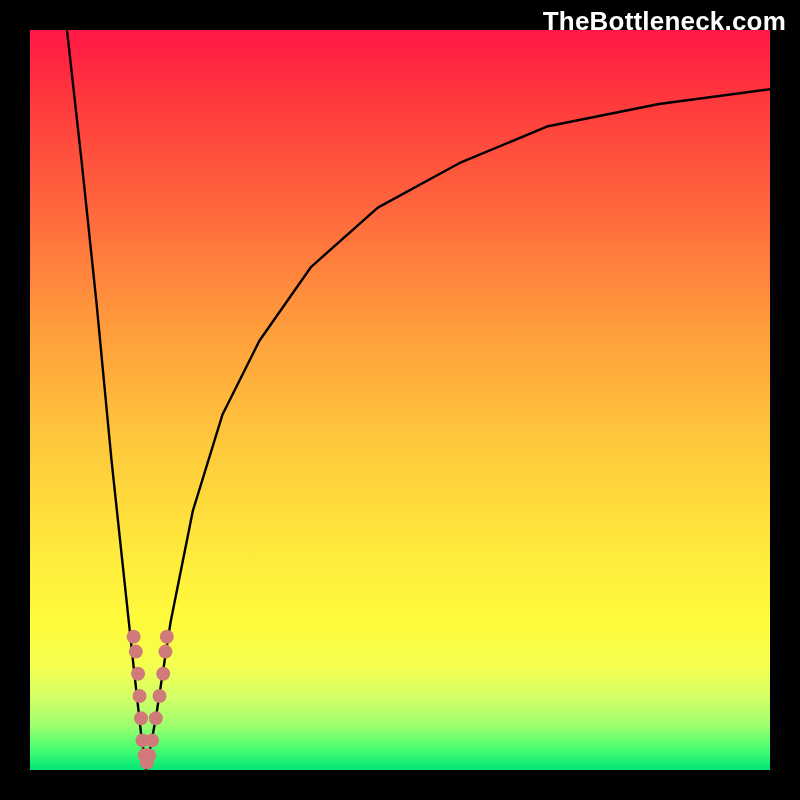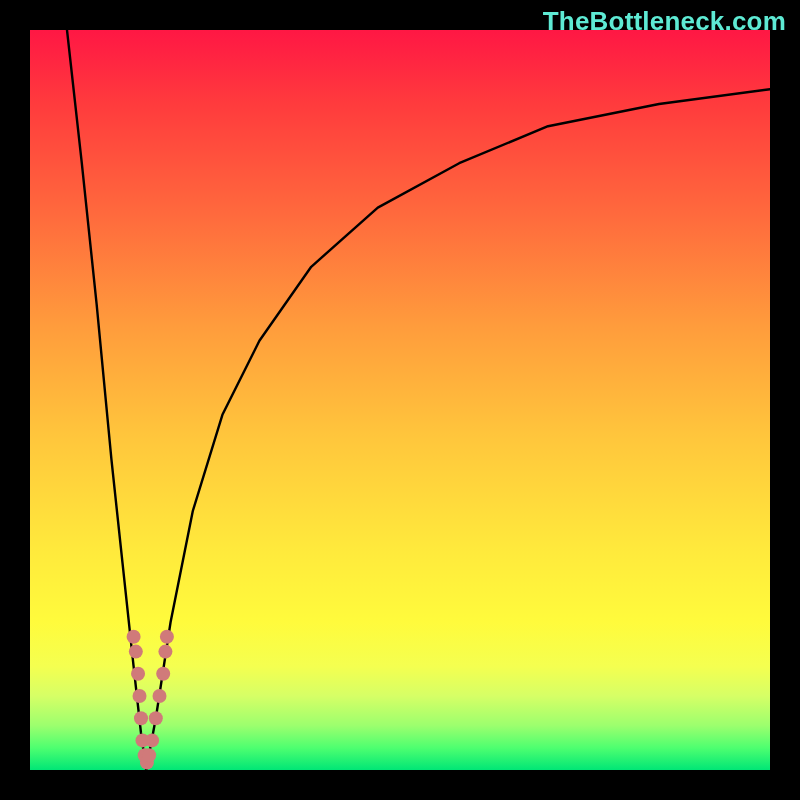--- a/index.html
+++ b/index.html
@@ -13,21 +13,21 @@
     height: 800px;
     background: #000;
   }
   .watermark {
     position: absolute;
     top: 6px;
     right: 14px;
     font-family: Arial, Helvetica, sans-serif;
     font-size: 26px;
     font-weight: 600;
-    color: #5eead4;
+    color: #ffffff;
     z-index: 10;
     letter-spacing: 0.2px;
   }
   .plot-area {
     position: absolute;
     left: 30px;
     top: 30px;
     width: 740px;
     height: 740px;
     overflow: hidden;

